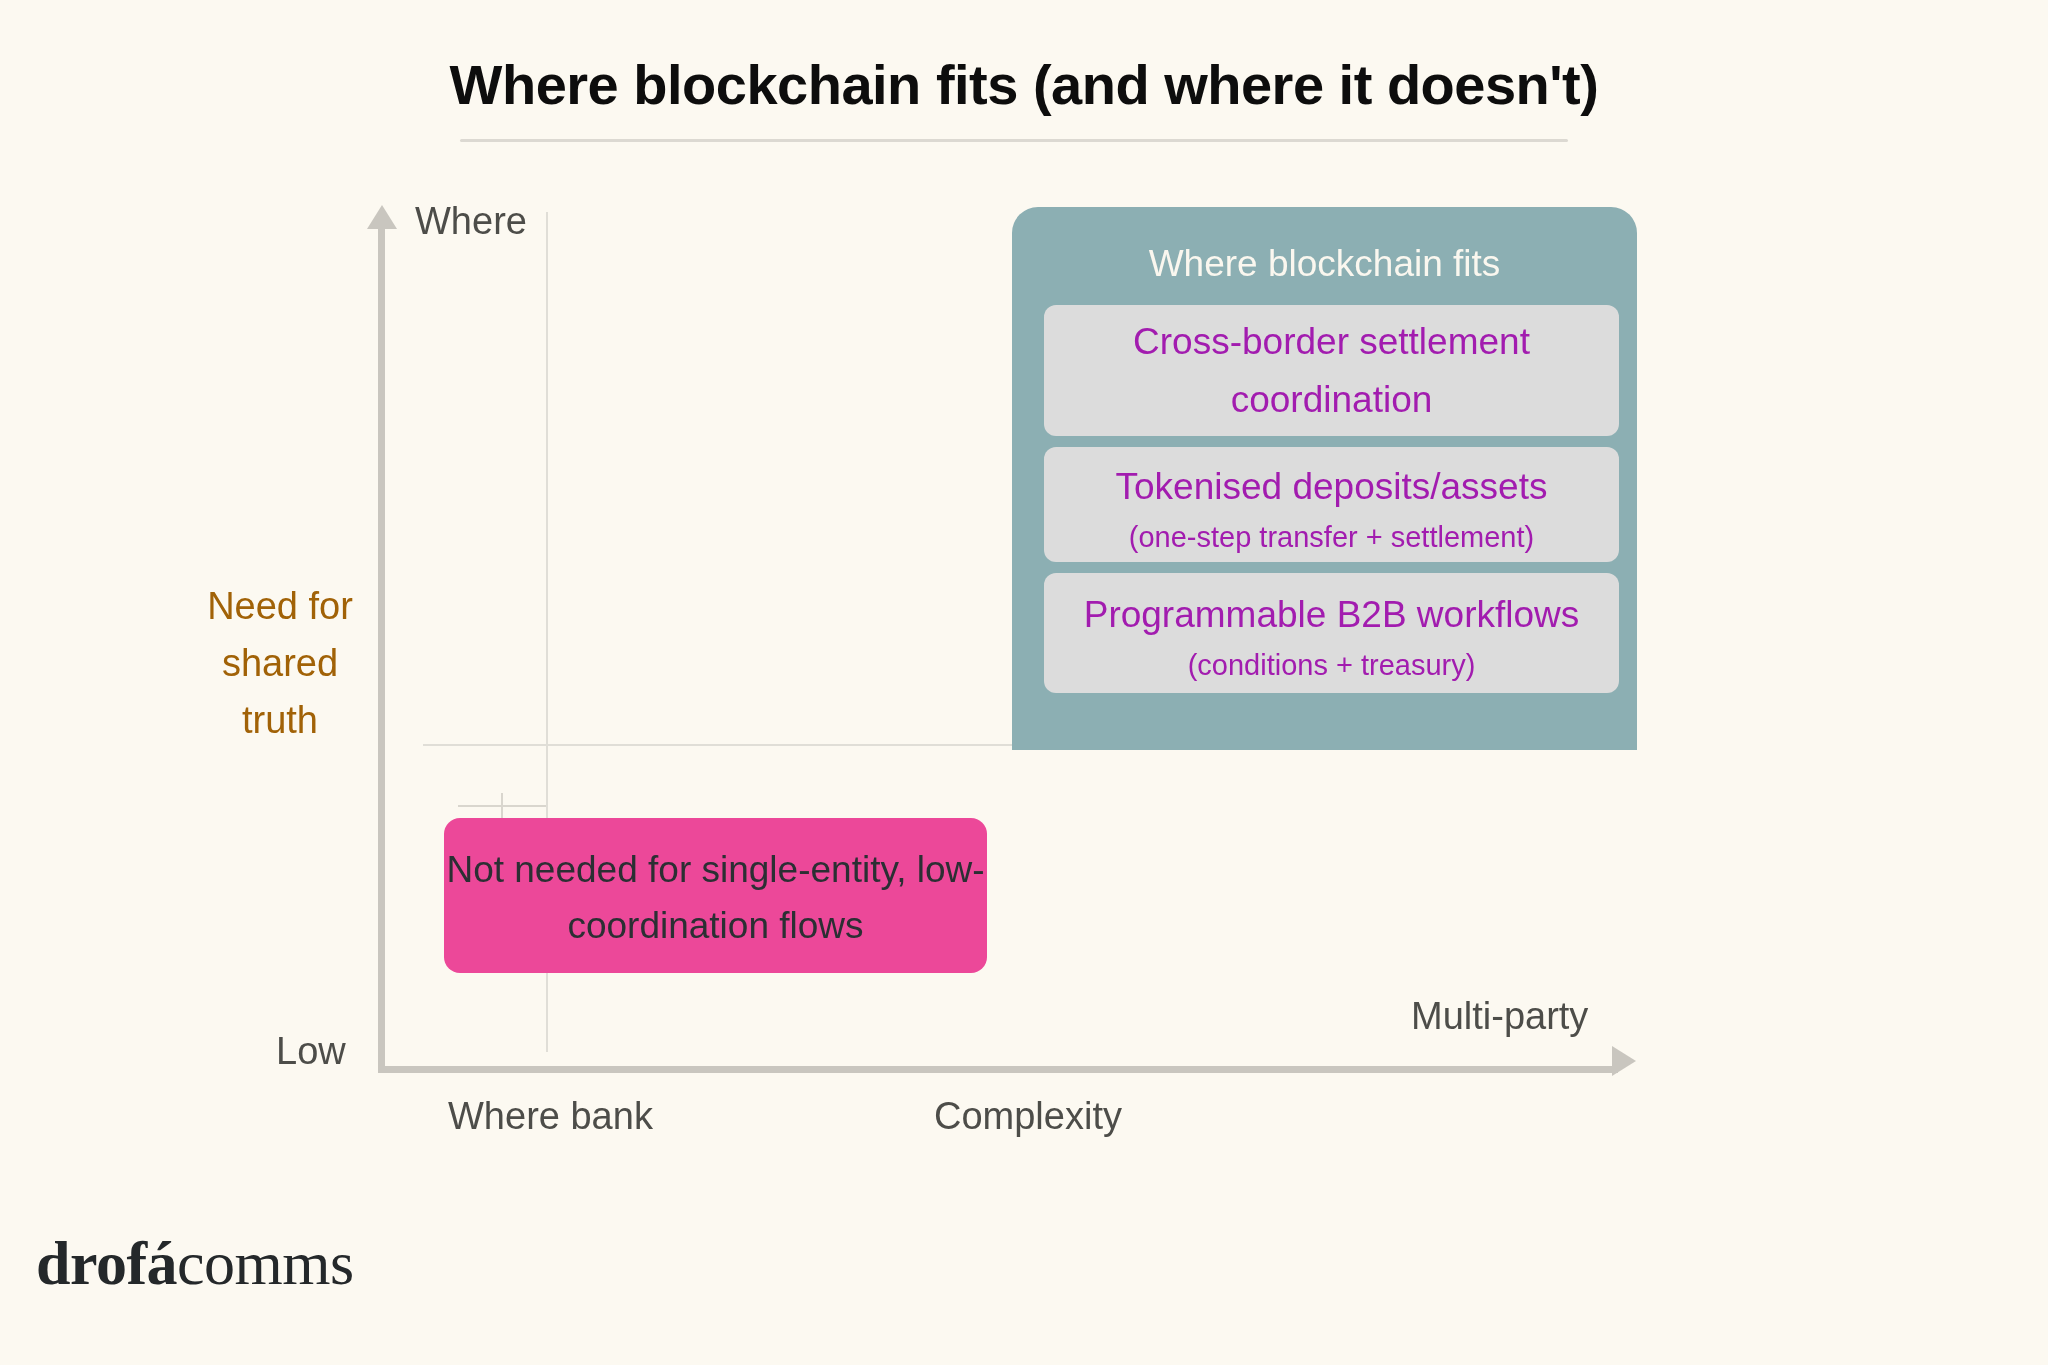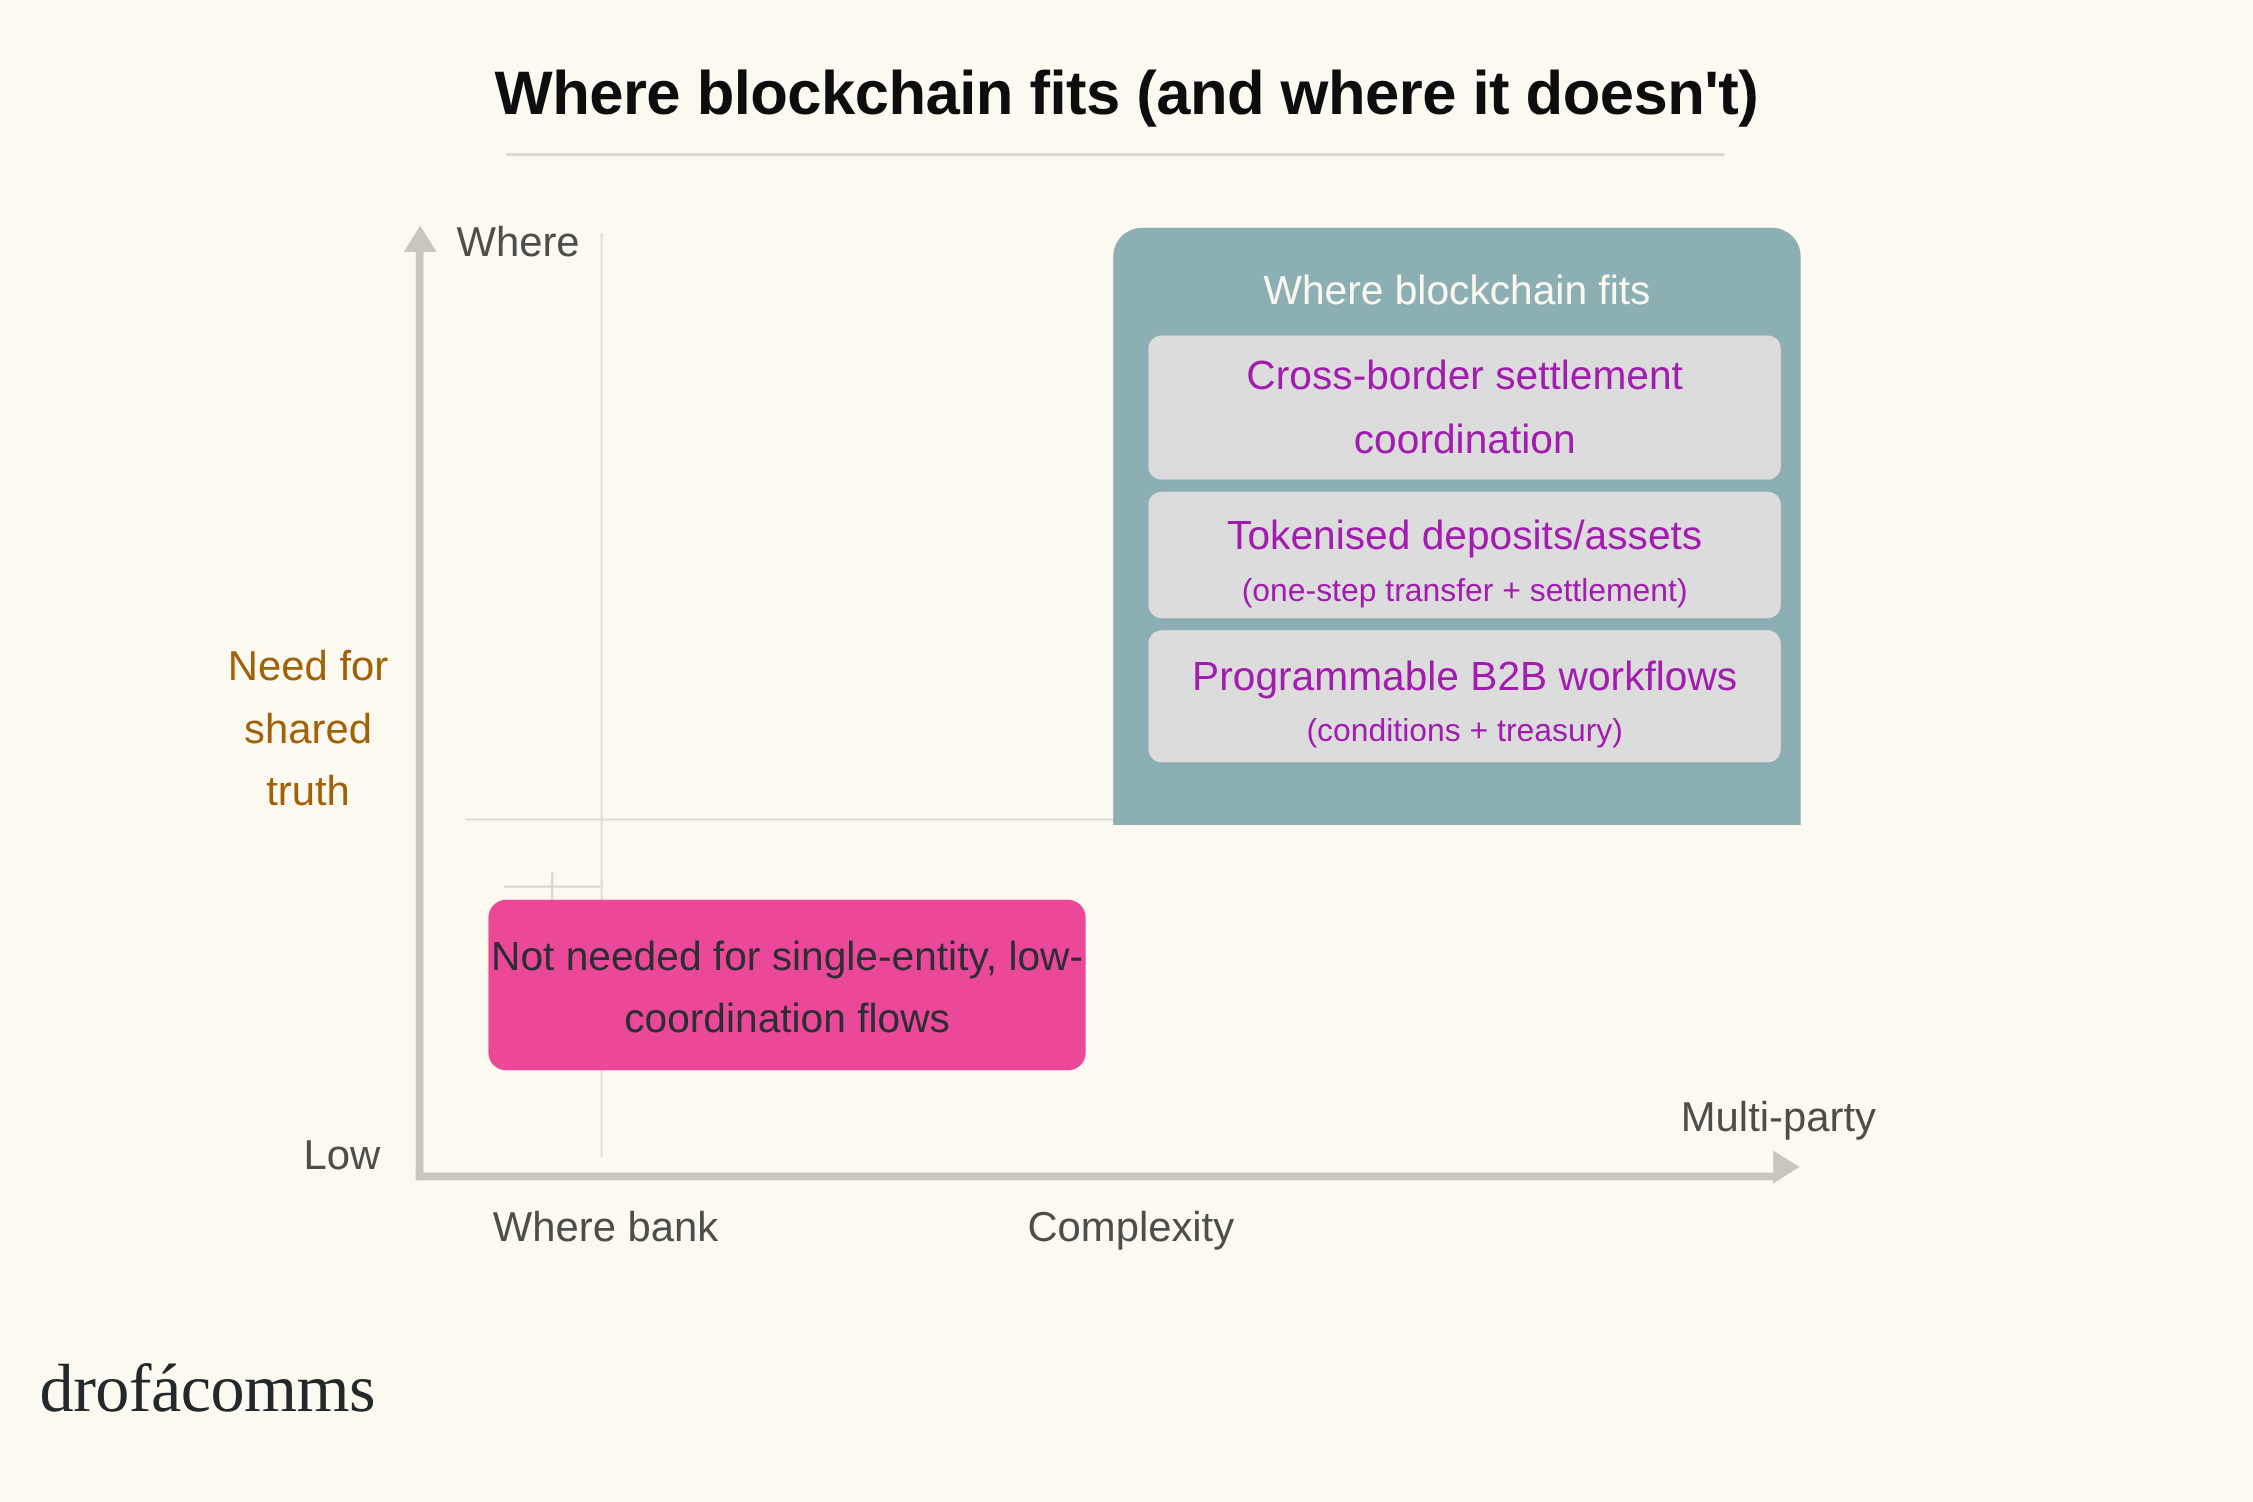--- a/index.html
+++ b/index.html
@@ -109,21 +109,21 @@
     left: 200px;
     top: 578px;
     width: 160px;
     text-align: center;
     color: #a16207;
     font-size: 38px;
     line-height: 57px;
   }
   #label-single-bank { left: 448px; top: 1095px; }
   #label-complexity  { left: 934px; top: 1095px; }
-  #label-multiparty  { left: 1528px; top: 995px; }
+  #label-multiparty  { left: 1411px; top: 995px; }
 
   
   #teal-panel {
     position: absolute;
     left: 1012px;
     top: 207px;
     width: 625px;
     height: 543px;
     background: #8CAFB3;
     border-radius: 26px 26px 0 0;
@@ -205,21 +205,21 @@
   #logo {
     position: absolute;
     left: 36px;
     top: 1228px;
     font-family: "Liberation Serif", serif;
     font-size: 62px;
     color: #24282A;
     letter-spacing: -0.5px;
     white-space: nowrap;
   }
-  #logo .logo-a { font-weight: normal; }
+  #logo .logo-a { font-weight: bold; }
   #logo .logo-b { font-weight: normal; }
 </style>
 </head>
 <body>
 
 <div id="title">Where blockchain fits (and where it doesn't)</div>
 <div id="title-rule"></div>
 
 <div id="plot">
 

